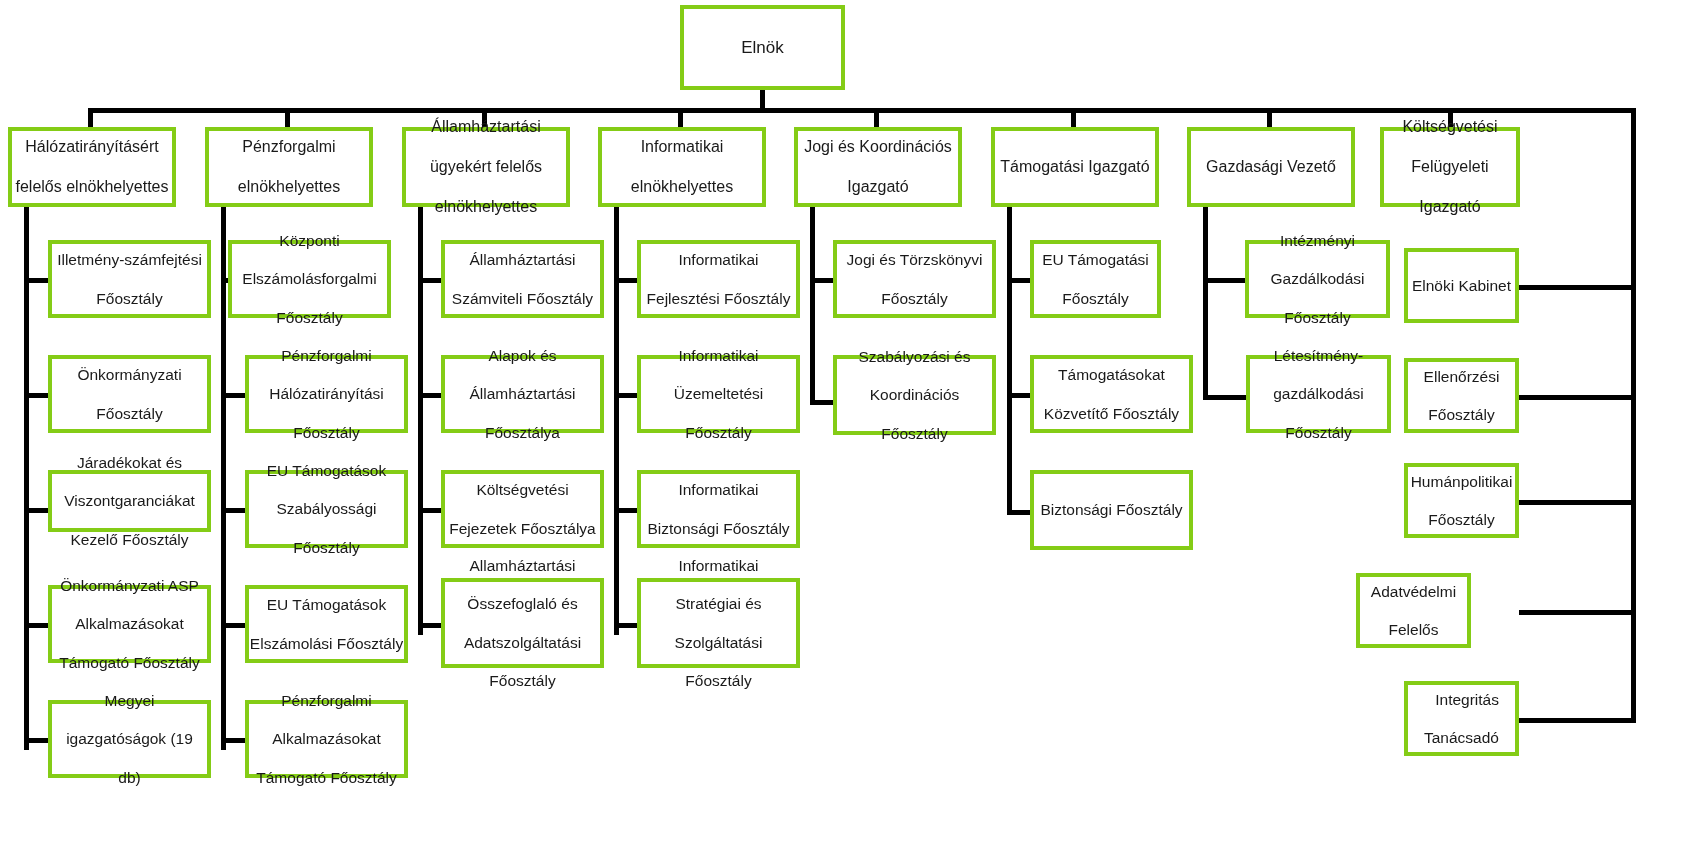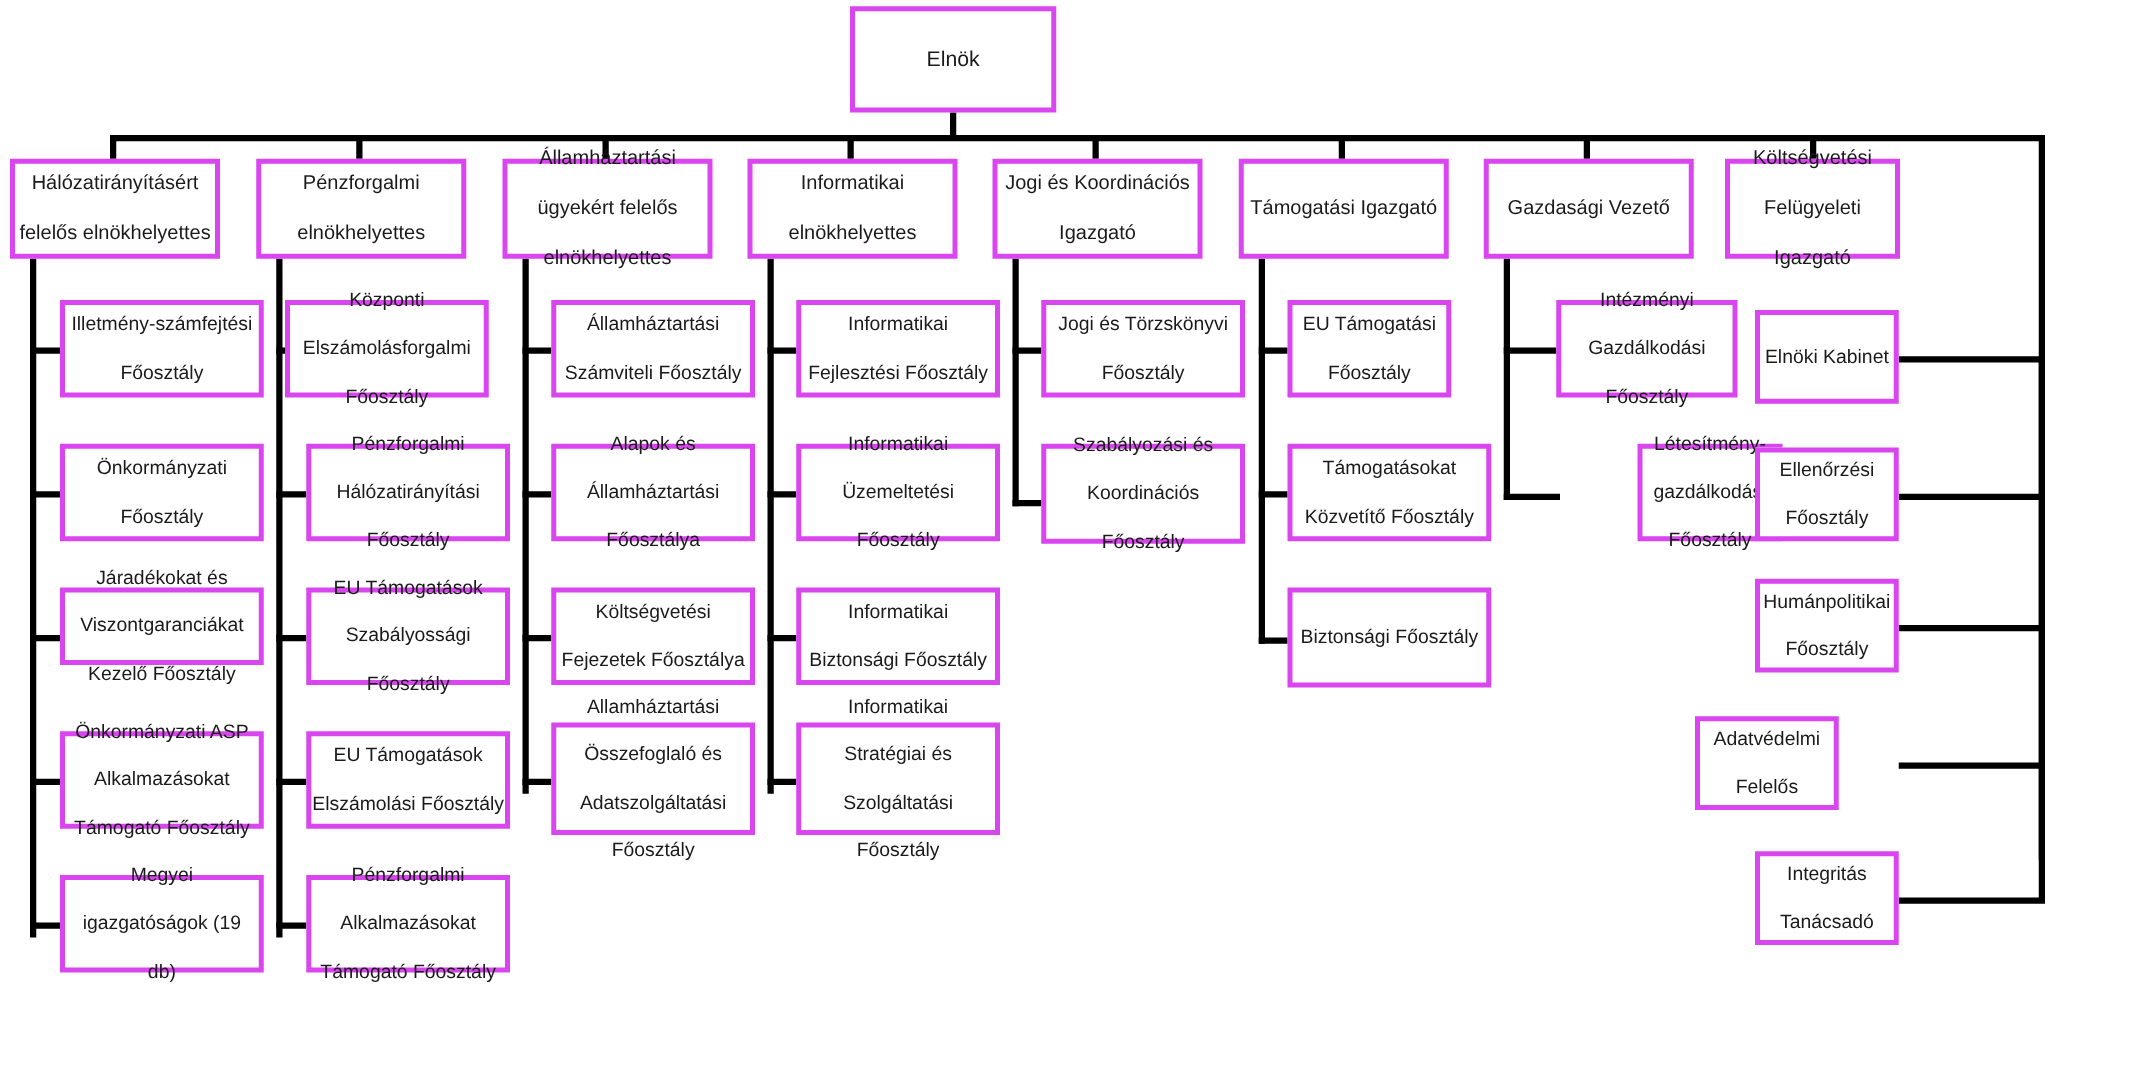--- a/index.html
+++ b/index.html
@@ -8,21 +8,21 @@
     width:1705px;
     height:860px;
     background:#ffffff;
     font-family:"Liberation Sans", sans-serif;
     overflow:hidden;
   }
   .box{
     position:absolute;
     box-sizing:border-box;
     background:#ffffff;
-    border:4px solid #d946ef;
+    border:4px solid #84cc16;
     display:flex;
     align-items:center;
     justify-content:center;
     text-align:center;
     color:#1a1a1a;
     font-size:15.5px;
     line-height:1.24;
     z-index:3;
     white-space:nowrap;
   }
@@ -208,35 +208,35 @@
   </div>
   <div class="box" style="left:1030px;top:470px;width:163px;height:80px;">
     <span>
         <span>Biztonsági Főosztály</span>
       </span>
   </div>
 
   <div class="box" style="left:1245px;top:240px;width:145px;height:78px;">
     <span><span>Intézményi</span><br><span>Gazdálkodási</span><br><span>Főosztály</span></span>
   </div>
-  <div class="box" style="left:1310px;top:355px;width:116px;height:78px;">
+  <div class="box" style="left:1246px;top:355px;width:145px;height:78px;">
     <span><span>Létesítmény-</span><br><span>gazdálkodási</span><br><span>Főosztály</span></span>
   </div>
 
   <div class="box" style="left:1404px;top:248px;width:115px;height:75px;">
     <span>
         <span>Elnöki Kabinet</span>
       </span>
   </div>
   <div class="box" style="left:1404px;top:358px;width:115px;height:75px;">
     <span><span>Ellenőrzési</span><br><span>Főosztály</span></span>
   </div>
   <div class="box" style="left:1404px;top:463px;width:115px;height:75px;">
     <span><span>Humánpolitikai</span><br><span>Főosztály</span></span>
   </div>
   <div class="box" style="left:1356px;top:573px;width:115px;height:75px;">
     <span><span>Adatvédelmi</span><br><span>Felelős</span></span>
   </div>
-  <div class="box" style="left:1404px;top:681px;width:115px;height:75px;">
+  <div class="box" style="left:1404px;top:681px;width:115px;height:75px;text-align:right;">
     <span><span>Integritás</span><br><span>Tanácsadó</span></span>
   </div>
 
 </div>
 
 </body></html>

